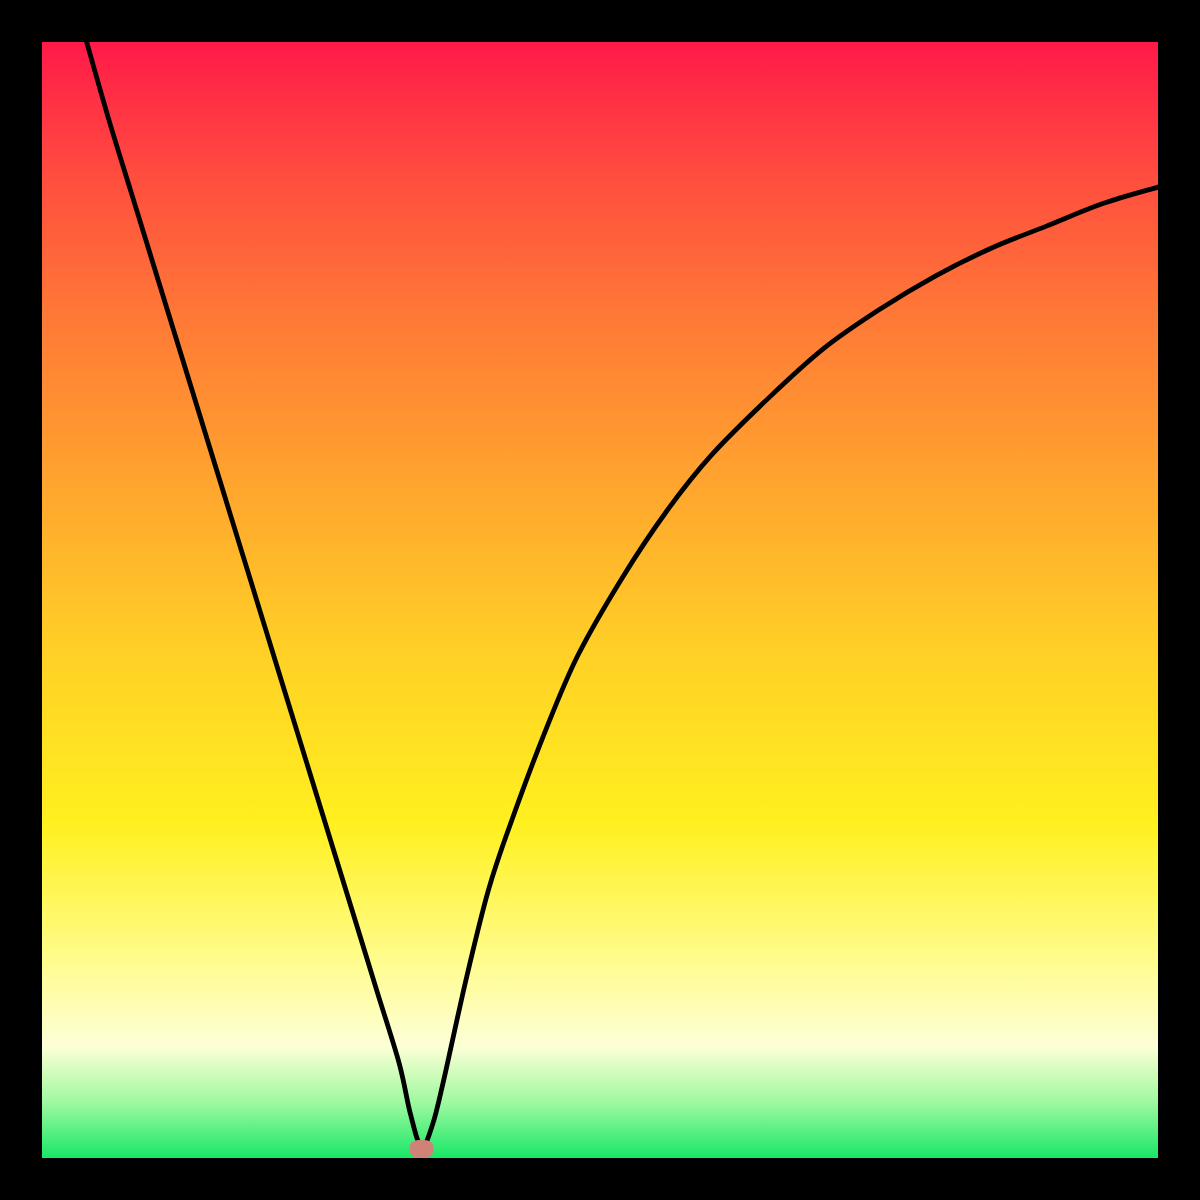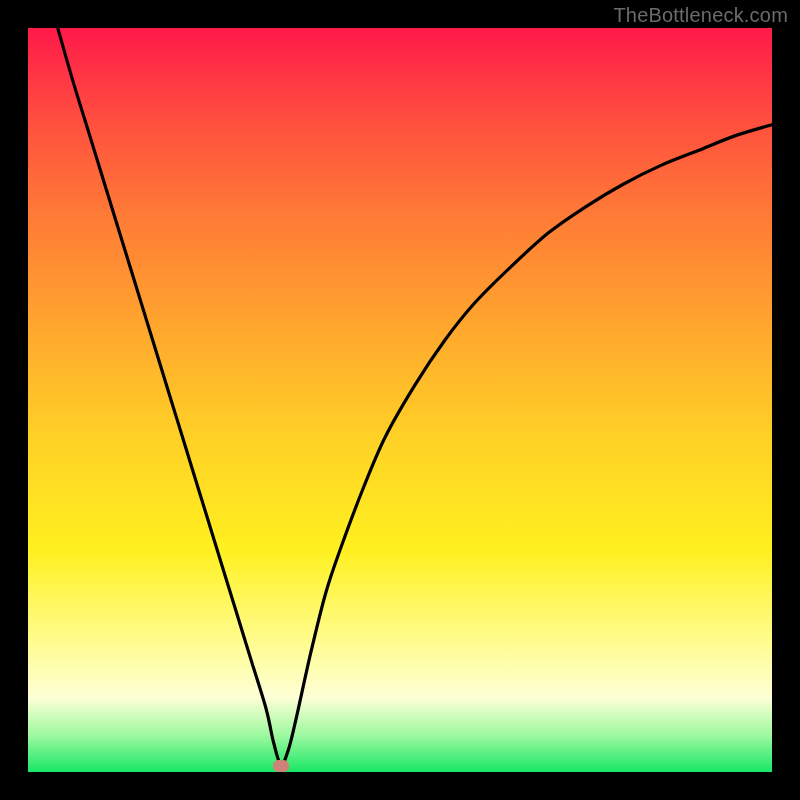--- a/index.html
+++ b/index.html
@@ -62,21 +62,20 @@
     height: 12px;
     background: #cf8277;
     border-radius: 6px / 5px;
     transform: translate(-50%, -50%);
   }
 </style>
 </head>
 <body>
 
 <div class="frame">
-  <div class="watermark">TheBottleneck.com</div>
 
   <div class="plot-area">
     <svg class="curve" viewBox="0 0 744 744" preserveAspectRatio="none">
       <path d="M 29.76,0 C 32.24,8.679999999999987 39.68,35.33999999999992 44.64,52.07999999999993 C 49.6,68.81999999999994 54.56,84.32000000000005 59.52,100.44000000000005 C 64.48,116.56000000000006 69.44000000000001,132.67999999999998 74.4,148.79999999999995 C 79.36,164.91999999999993 84.32,181.03999999999996 89.28,197.15999999999997 C 94.24000000000001,213.27999999999997 99.20000000000002,229.39999999999998 104.16000000000001,245.51999999999998 C 109.12,261.64 114.08000000000001,277.76 119.04,293.88 C 124,310 128.95999999999998,326.11999999999995 133.92,342.23999999999995 C 138.88,358.35999999999996 143.84,374.48 148.8,390.6 C 153.76000000000002,406.72 158.72,422.84000000000003 163.68,438.96000000000004 C 168.64000000000001,455.08000000000004 173.6,471.2 178.56,487.32 C 183.52,503.44 188.48,519.56 193.44,535.68 C 198.4,551.8 203.36,567.92 208.32000000000002,584.04 C 213.28000000000003,600.16 218.23999999999998,616.28 223.2,632.4 C 228.16,648.52 234.36,667.12 238.08,680.76 C 241.8,694.4 243.04000000000002,704.94 245.52,714.24 C 248,723.54 250.48000000000002,735.3199999999999 252.96,736.56 C 255.44,737.8 257.91999999999996,729.1199999999999 260.4,721.68 C 262.88,714.24 264.11999999999995,708.04 267.84,691.92 C 271.56,675.8 277.76,646.04 282.72,624.96 C 287.68000000000006,603.8800000000001 292.64000000000004,582.8000000000001 297.6,565.44 C 302.56,548.08 306.28,538.16 312.47999999999996,520.8 C 318.67999999999995,503.43999999999994 327.36,479.88 334.8,461.28 C 342.24,442.67999999999995 348.44,426.56 357.12,409.2 C 365.8,391.84 376.96,373.24 386.88,357.12 C 396.8,341 406.72,326.12 416.64000000000004,312.48 C 426.56000000000006,298.84000000000003 435.24,287.67999999999995 446.4,275.28 C 457.55999999999995,262.88 471.20000000000005,249.85999999999999 483.6,238.07999999999998 C 496,226.29999999999998 508.4,214.52000000000004 520.8,204.60000000000002 C 533.1999999999999,194.68 545.6,186.61999999999995 558,178.55999999999995 C 570.4,170.49999999999994 582.8000000000001,163.06 595.2,156.24 C 607.6,149.42000000000002 620,143.22 632.4,137.64 C 644.8,132.05999999999997 657.2,127.71999999999998 669.6,122.75999999999999 C 682,117.8 694.4,112.21999999999998 706.8,107.88 C 719.1999999999999,103.54 737.8,98.58000000000003 744,96.72000000000003" fill="none" stroke="#000" stroke-width="3.2" stroke-linecap="round" stroke-linejoin="round"></path>
     </svg>
     <div class="marker" style="left: 252.96px; top: 738.048px; background: rgb(207, 130, 119);"></div>
   </div>
 </div>
 
 </body></html>

